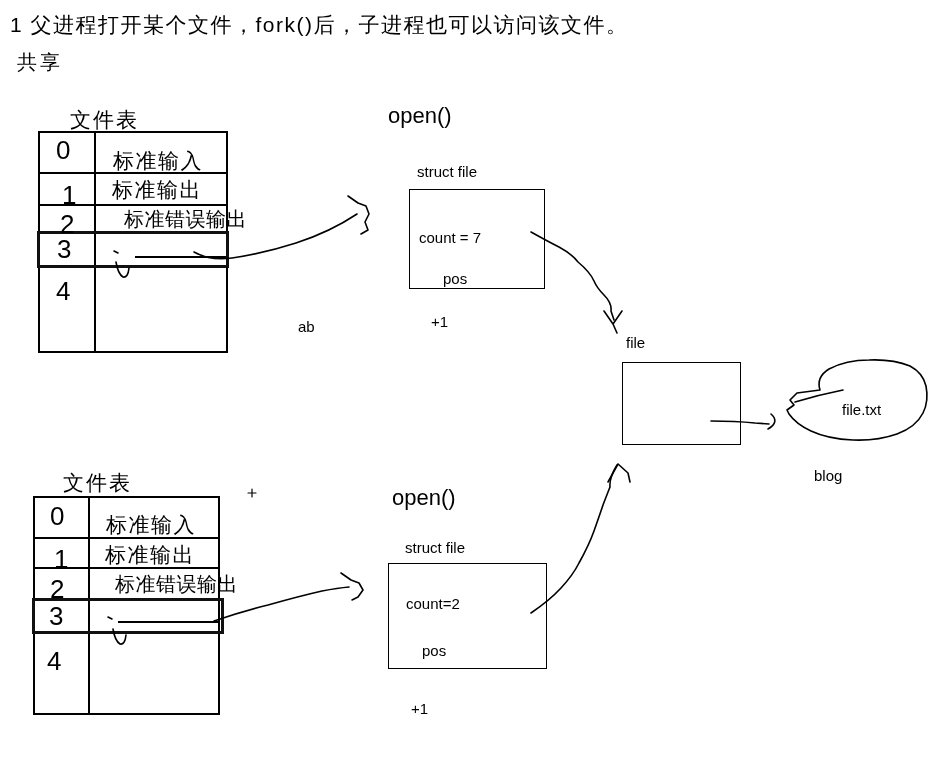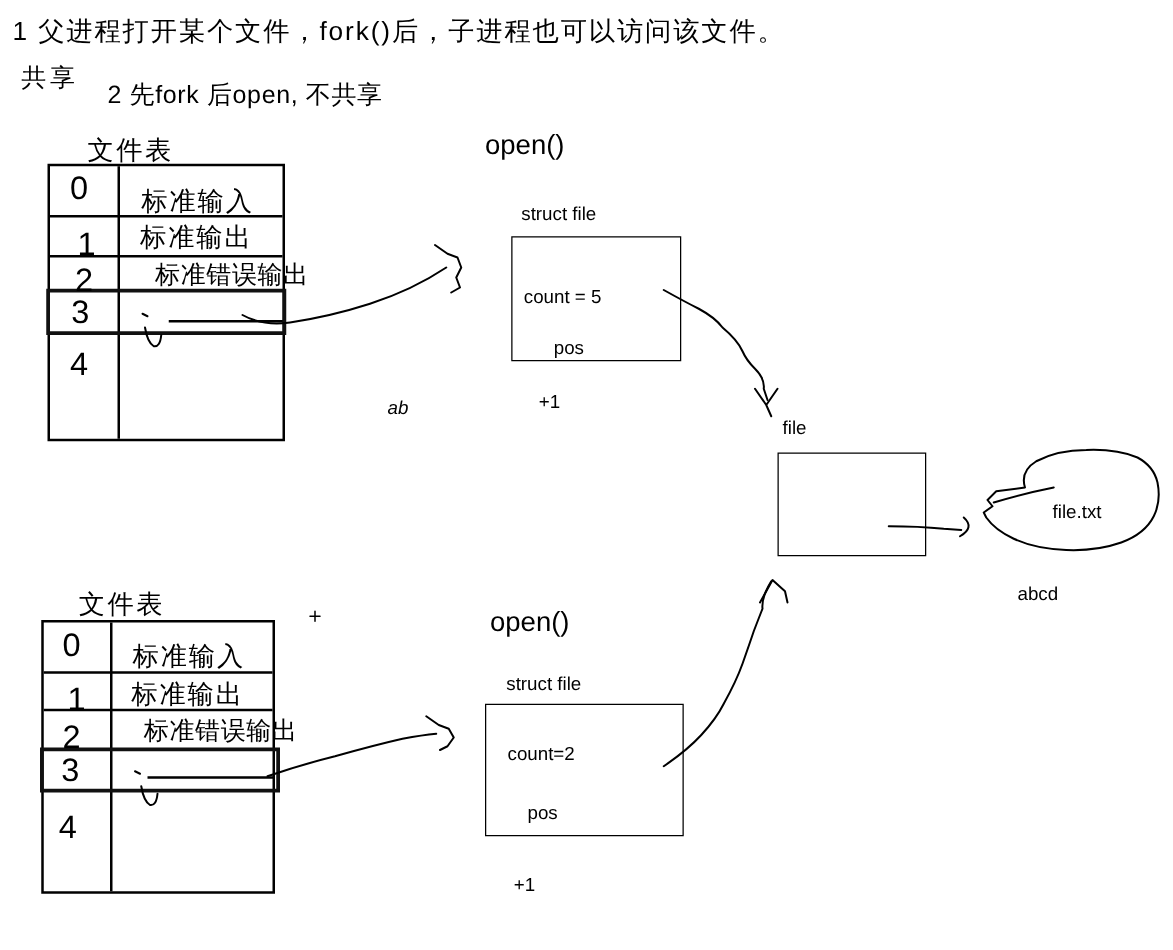--- a/index.html
+++ b/index.html
@@ -25,21 +25,20 @@
   #ink-layer{position:absolute;left:0;top:0;pointer-events:none;z-index:6;}
   .watermark{font-size:16px;color:#e9e9e9;letter-spacing:0.5px;}
 </style>
 </head>
 <body>
 
 <div id="canvas">
 
   <div class="abs txt cjk" style="left:10px;top:11px;">1 父进程打开某个文件，fork()后，子进程也可以访问该文件。</div>
   <div class="abs txt cjk" style="left:17px;top:49px;letter-spacing:3px;font-size:20px;">共享</div>
-  <div class="abs txt cjk-sm" style="left:86px;top:62px;font-size:20px;">2 先fork 后open, 不共享</div>
 
   <div class="abs txt cjk" style="left:70px;top:106px;letter-spacing:2px;">文件表</div>
 
   <div class="abs ftable" style="left:38px;top:131px;width:190px;height:222px;">
     <div class="abs vline" style="left:54px;top:0;height:100%;"></div>
     <div class="abs hline" style="left:0;top:39px;width:100%;"></div>
     <div class="abs hline" style="left:0;top:71px;width:100%;"></div>
 
     <div class="abs hline" style="left:95px;top:123px;width:92px;"></div>
 
@@ -52,23 +51,23 @@
     <div class="abs txt num" style="left:16px;top:143px;">4</div>
 
     <div class="abs txt cjk" style="left:73px;top:14px;">标准输入</div>
     <div class="abs txt cjk" style="left:72px;top:43px;">标准输出</div>
     <div class="abs txt cjk-sm" style="left:84px;top:73px;">标准错误输出</div>
   </div>
 
   <div class="abs txt lat" style="left:388px;top:103px;font-size:22px;">open()</div>
   <div class="abs txt lat" style="left:417px;top:163px;">struct file</div>
   <div class="abs box" style="left:409px;top:189px;width:134px;height:98px;z-index:2;"></div>
-  <div class="abs txt lat" style="left:419px;top:229px;z-index:3;">count = 5</div>
+  <div class="abs txt lat" style="left:419px;top:229px;z-index:3;">count = 7</div>
   <div class="abs txt lat" style="left:443px;top:270px;z-index:3;">pos</div>
-  <div class="abs txt lat" style="left:310px;top:318px;font-style:italic;">ab</div>
+  <div class="abs txt lat" style="left:298px;top:318px;">ab</div>
   <div class="abs txt lat" style="left:431px;top:313px;">+1</div>
 
   <div class="abs txt cjk" style="left:63px;top:469px;letter-spacing:2px;">文件表</div>
 
   <div class="abs ftable" style="left:33px;top:496px;width:187px;height:219px;">
     <div class="abs vline" style="left:53px;top:0;height:100%;"></div>
     <div class="abs hline" style="left:0;top:39px;width:100%;"></div>
     <div class="abs hline" style="left:0;top:69px;width:100%;"></div>
     <div class="abs hline" style="left:83px;top:123px;width:101px;"></div>
     <div class="abs thickrect" style="left:-3px;top:100px;width:192px;height:36px;"></div>
@@ -87,21 +86,21 @@
   <div class="abs txt lat" style="left:392px;top:485px;font-size:22px;">open()</div>
   <div class="abs txt lat" style="left:405px;top:539px;">struct file</div>
   <div class="abs box" style="left:388px;top:563px;width:157px;height:104px;z-index:2;"></div>
   <div class="abs txt lat" style="left:406px;top:595px;z-index:3;">count=2</div>
   <div class="abs txt lat" style="left:422px;top:642px;z-index:3;">pos</div>
   <div class="abs txt lat" style="left:411px;top:700px;">+1</div>
 
   <div class="abs txt lat" style="left:626px;top:334px;">file</div>
   <div class="abs box" style="left:622px;top:362px;width:117px;height:81px;z-index:2;"></div>
   <div class="abs txt lat" style="left:842px;top:401px;z-index:7;">file.txt</div>
-  <div class="abs txt lat" style="left:814px;top:467px;">abcd</div>
+  <div class="abs txt lat" style="left:814px;top:467px;">blog</div>
 
   <div class="abs txt watermark" style="left:674px;top:732px;">https://blog.csdn.net/sunshinecandy</div>
 
   <svg id="ink-layer" width="938" height="760" viewBox="0 0 938 760" fill="none" stroke="#000" stroke-width="1.6" stroke-linecap="round" stroke-linejoin="round">
 
     <path d="M194,252 Q210,261 232,258 Q265,253 296,243 Q330,232 357,214"></path>
     <path d="M348,196 L358,203 L366,206 L369,214 L365,222 L368,230 L361,234"></path>
 
     <path d="M531,232 Q549,242 559,247 Q572,254 578,262 Q590,272 594,281 Q597,288 604,295 Q612,303 611,311 L614,320"></path>
     <path d="M604,311 L613,324 L622,311 M613,324 L617,333"></path>

